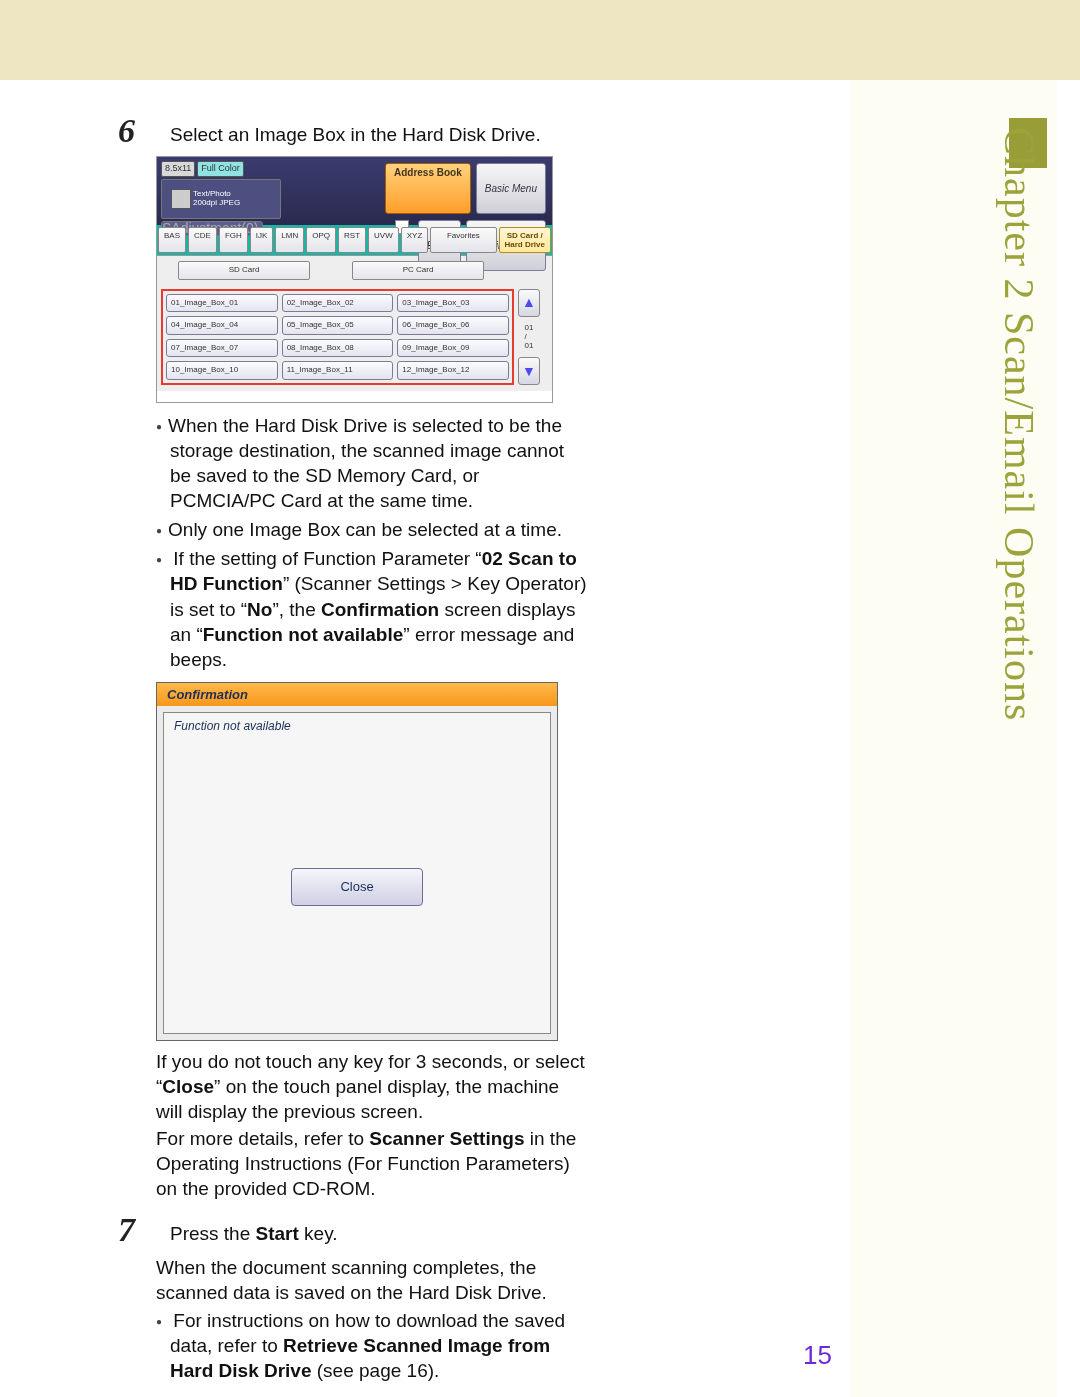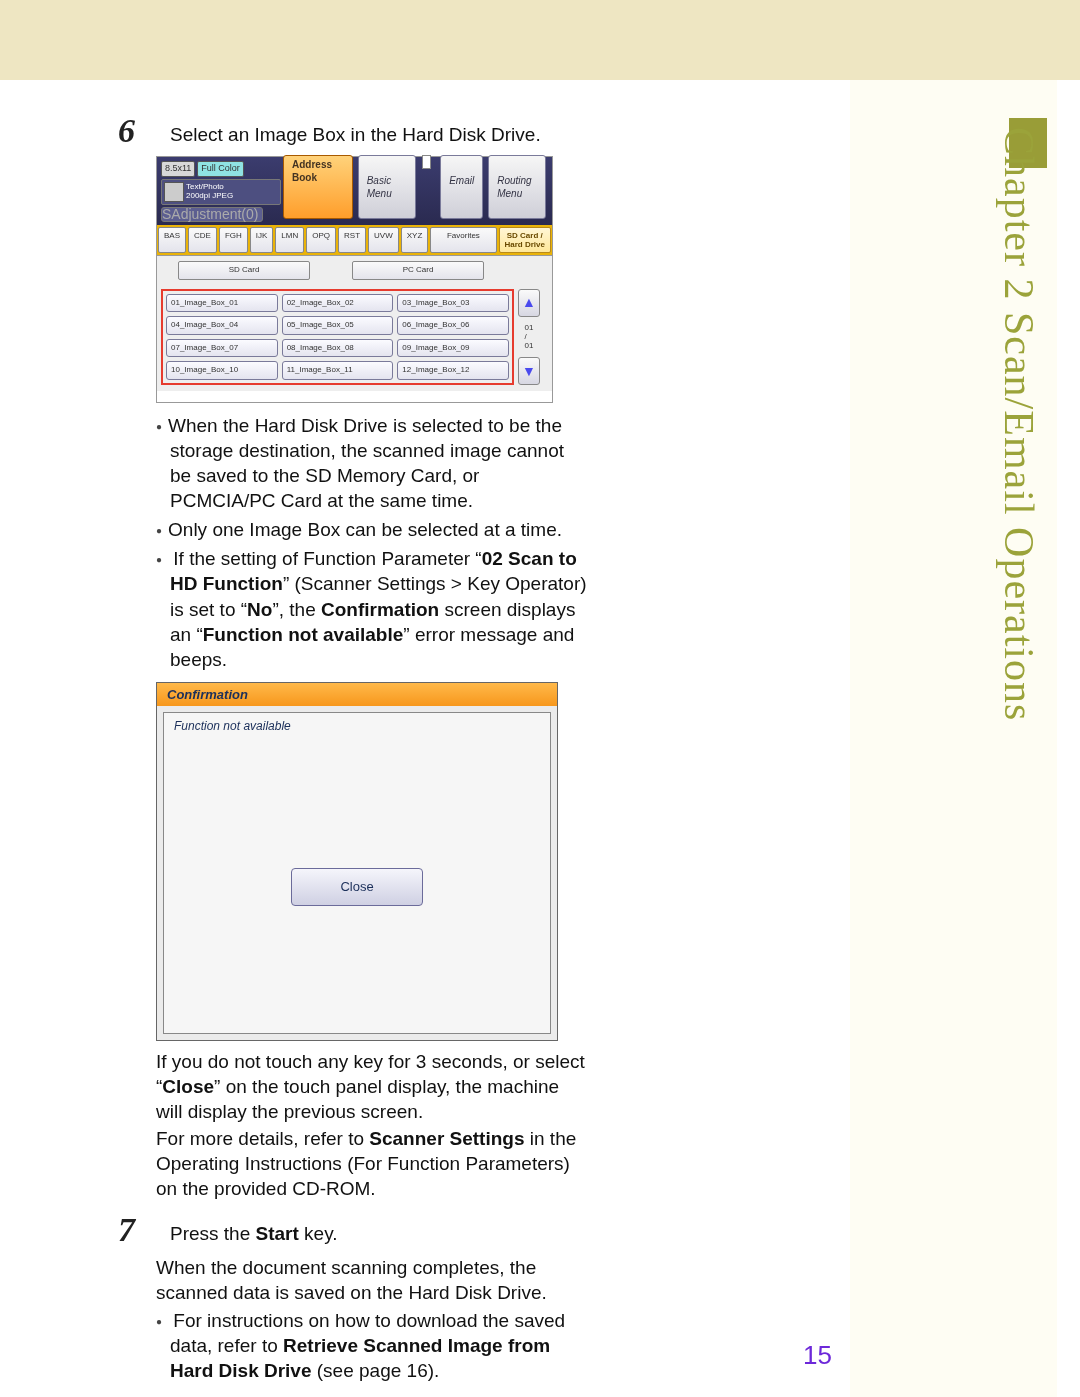--- a/index.html
+++ b/index.html
@@ -13,33 +13,33 @@
   .step{display:flex;align-items:flex-start;margin-bottom:8px;}
   .step-num{font-family:Georgia,'Times New Roman',serif;font-size:34px;font-weight:bold;font-style:italic;
     color:#222;width:52px;line-height:1;margin-top:-4px;}
   .step-text{flex:1;padding-top:4px;}
   .panel1{width:395px;height:245px;background:#fff;border:1px solid #999;margin:6px 0 10px 38px;font-size:11px;}
   .p1-top{height:60px;background:linear-gradient(#3b3c6e,#2a2a50);display:flex;padding:4px;}
   .p1-topleft{width:120px;}
   .p1-topleft-row1{display:flex;gap:2px;}
   .chip{background:#d8d8d8;border:1px solid #555;border-radius:2px;font-size:9px;padding:1px 3px;color:#333;}
   .chip.cyan{background:#8fe3e3;}
-  .p1-info{display:flex;background:#4d4f80;border:1px solid #777;border-radius:2px;margin-top:2px;padding:1px;}
+  .p1-info{display:flex;background:#4d4f80;border:1px solid #777;border-radius:2px;margin-top:2px;padding:8px;}
   .p1-ic{width:18px;height:18px;background:#ccc;margin:1px;border:1px solid #555;}
   .p1-info-txt{color:#fff;font-size:8px;line-height:9px;padding:1px 0 0 1px;}
   .p1-slot{background:#5c5e90;border:1px solid #777;border-radius:3px;margin-top:2px;width:100px;height:13px;
     font-size:14px;color:#aaa;text-align:left;line-height:12px;}
-  .p1-topright{flex:1;display:flex;flex-direction:row;align-items:flex-end;gap:6px;padding:2px;}
+  .p1-topright{flex:1;display:flex;flex-direction:column;align-items:flex-end;gap:6px;padding:2px;}
   .orange-btn{background:linear-gradient(#ffd27a,#ff9e2b);border:1px solid #a85a00;border-radius:3px;
     font-size:10px;padding:2px 8px;color:#432;font-weight:bold;}
   .gray-btn{background:linear-gradient(#f6f6f6,#cfcfd8);border:1px solid #7a7a9a;border-radius:3px;
     font-size:10px;padding:18px 8px;color:#334;font-style:italic;}
   .row-btns{display:flex;gap:5px;}
   .mini-ic{width:12px;height:12px;border:1px solid #888;background:#fff;margin-right:4px;display:inline-block;}
-  .p1-tabs{display:flex;background:#eab308;border-bottom:1px solid #999;}
+  .p1-tabs{display:flex;background:#14b8a6;border-bottom:1px solid #999;}
   .tab-pill{flex:0 0 auto;padding:3px 5px;border:1px solid #888;background:linear-gradient(#fafafa,#e4e4ec);
     border-radius:2px;margin:2px 1px;font-size:8px;color:#333;text-align:center;}
   .tab-fav{flex:1;}
   .tab-active{background:linear-gradient(#fff6d6,#ffe89a);border-color:#b88a1a;color:#6a4a00;font-weight:bold;
     font-size:8px;line-height:9px;text-align:center;}
   .p1-mid{background:#eee;padding:3px 20px;display:flex;gap:40px;}
   .mid-btn{width:120px;}
   .p1-body{display:flex;background:#eee;padding:4px 12px 6px 4px;}
   .p1-grid{flex:1;border:2px solid #e63b2e;padding:3px;display:grid;grid-template-columns:repeat(3,1fr);
     grid-template-rows:repeat(4,1fr);gap:4px;}

